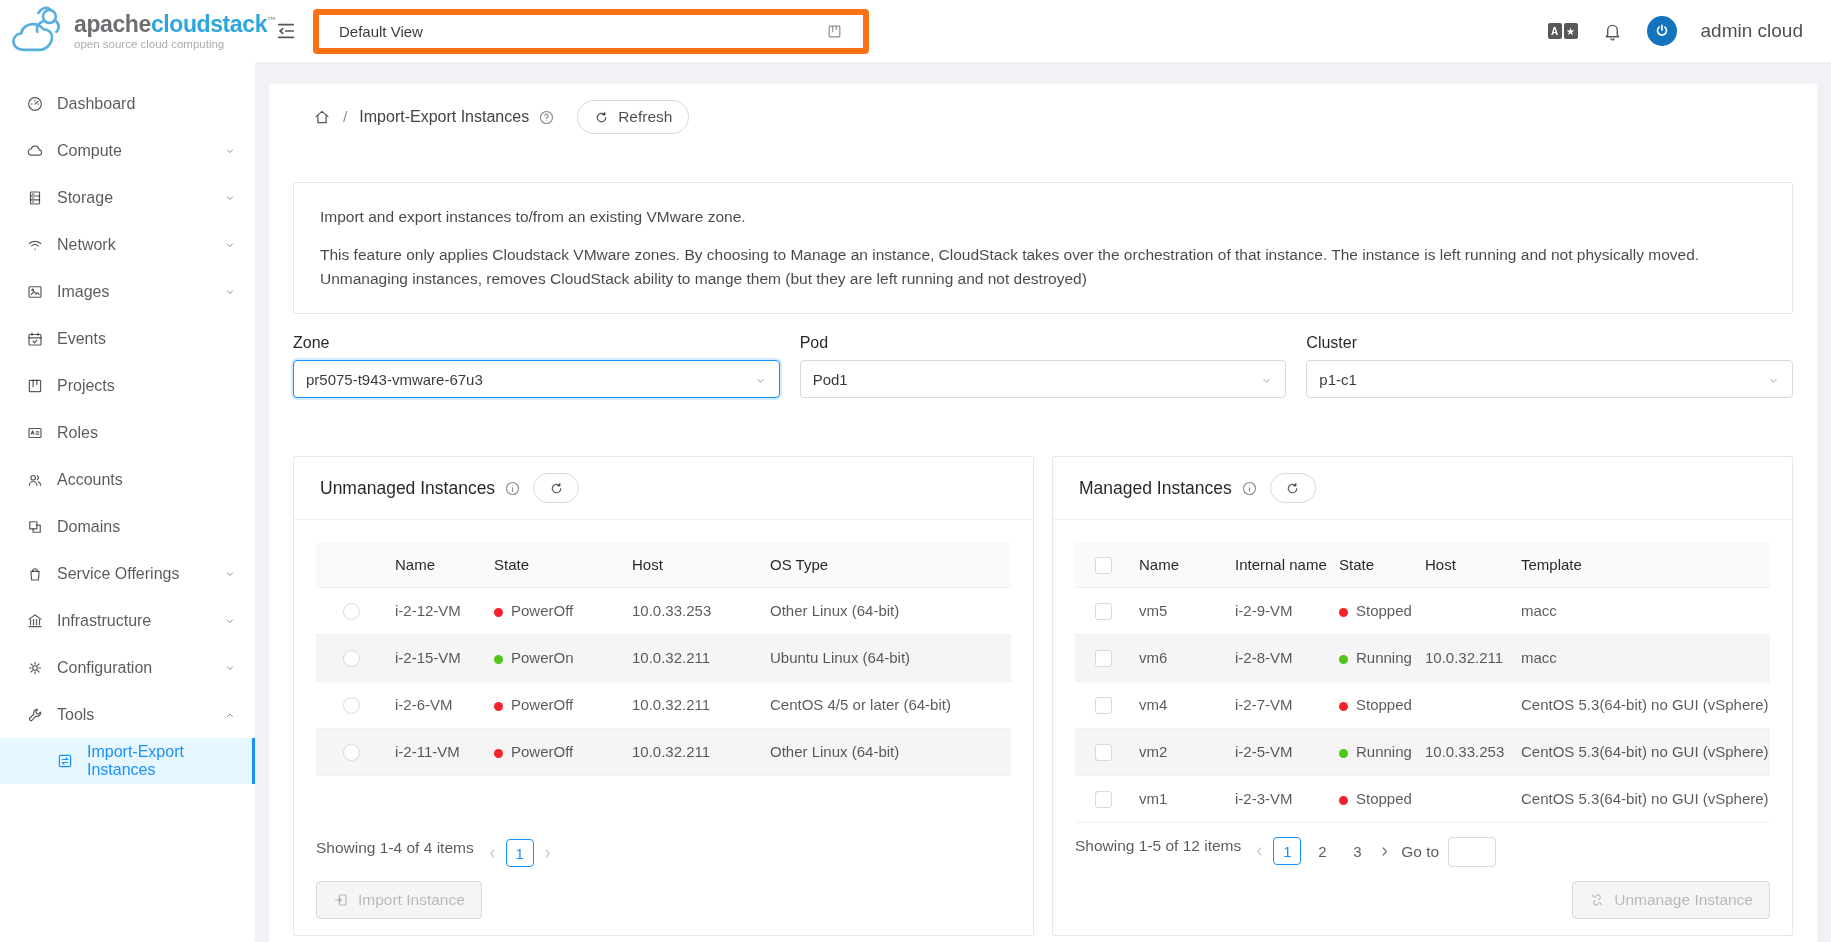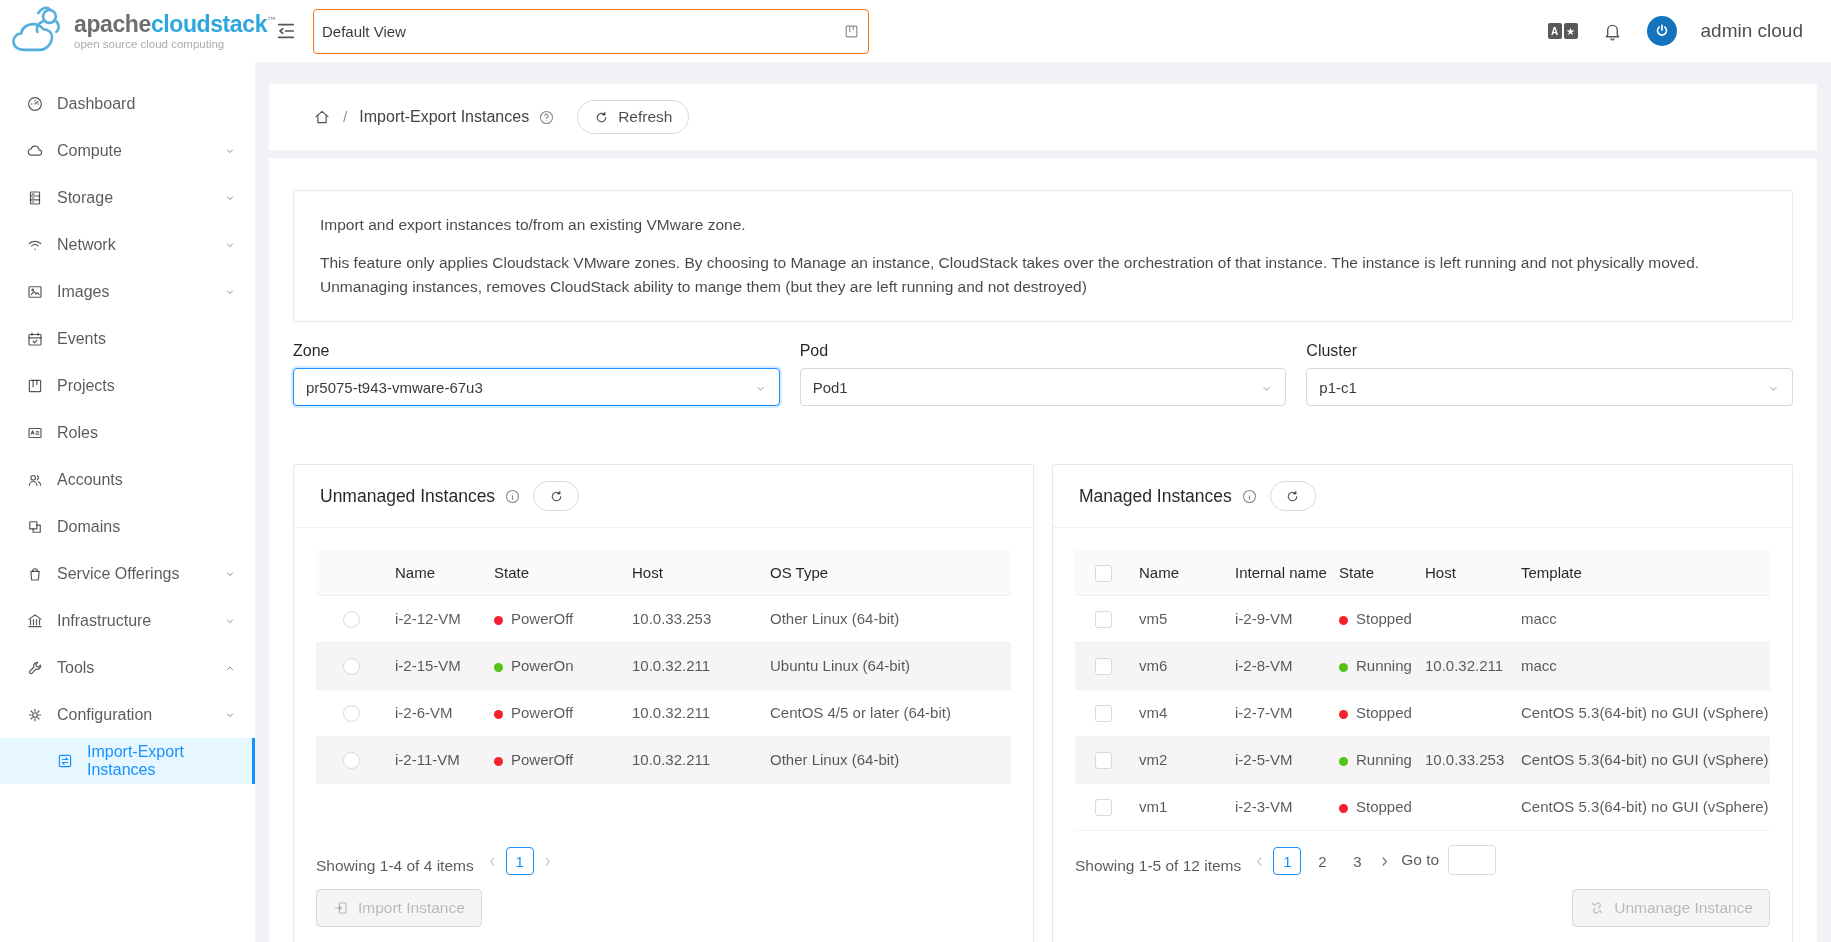--- a/index.html
+++ b/index.html
@@ -11,22 +11,22 @@
   header { height:62px; flex:0 0 62px; background:#fff; display:flex; align-items:stretch; }
   .hdr-left { width:255px; flex:0 0 255px; display:flex; align-items:center; padding-left:10px; }
   .mascot svg { display:block; }
   .logo-text { margin-left:4px; line-height:1.05; }
   .brand { font-size:23px; font-weight:bold; letter-spacing:-0.4px; white-space:nowrap; }
   .brand .b1 { color:#6d6e71; } .brand .b2 { color:#2ba6de; }
   .brand sup { font-size:9px; color:#9a9a9a; }
   .tagline { font-size:11.5px; color:#a9abad; margin-top:1px; }
   .hdr-main { flex:1; display:flex; align-items:center; padding:0 28px 0 20px; }
   .fold { width:22px; height:22px; color:#565656; margin-right:16px; cursor:pointer; }
-  .view-select { width:556px; height:45px; border:1px solid #f97316; border-radius:4px; background:#fff;
-    display:flex; align-items:center; justify-content:space-between; padding:0 8px; font-size:15px; color:rgba(0,0,0,.78); cursor:pointer; }
+  .view-select { width:556px; height:45px; border:6px solid #f97316; border-radius:4px; background:#fff;
+    display:flex; align-items:center; justify-content:space-between; padding:0 20px; font-size:15px; color:rgba(0,0,0,.78); cursor:pointer; }
   .view-select .pbx { width:17px; height:17px; color:#8c8c8c; }
   .hdr-right { margin-left:auto; display:flex; align-items:center; gap:24px; }
   .translate { display:inline-flex; gap:2px; cursor:pointer; }
   .tbox { width:14px; height:16px; background:#595959; color:#fff; font-size:10px; font-weight:bold;
     display:inline-flex; align-items:center; justify-content:center; border-radius:2px; }
   .bell { width:21px; height:21px; color:#595959; cursor:pointer; }
   .avatar { width:30px; height:30px; border-radius:50%; background:#1374bd; display:inline-flex;
     align-items:center; justify-content:center; cursor:pointer; }
   .avatar svg { width:18px; height:18px; }
   .uname { font-size:19px; color:rgba(0,0,0,.7); cursor:pointer; }
@@ -52,21 +52,21 @@
   .crumb-home svg { width:100%; height:100%; }
   .crumb-sep { margin:0 12px; color:rgba(0,0,0,.45); }
   .crumb-title { font-size:16px; color:#434343; }
   .q-ic { width:17px; height:17px; color:#8c8c8c; margin-left:9px; cursor:pointer; }
   .q-ic svg { width:100%; height:100%; }
   .refresh-btn { margin-left:22px; height:34px; border:1px solid #d9d9d9; border-radius:17px; background:#fff;
     display:inline-flex; align-items:center; gap:9px; padding:0 16px; font-size:15.5px; color:rgba(0,0,0,.7); cursor:pointer; }
   .refresh-btn .ric { width:15px; height:15px; } .refresh-btn .ric svg{ width:100%; height:100%; }
 
   
-  .card { background:#fff; margin-top:8px; flex:1; padding:32px 24px 0; min-height:0; }
+  .card { background:#fff; flex:1; padding:32px 24px 0; min-height:0; }
   .intro { border:1px solid #e9e9e9; border-radius:2px; padding:22px 26px; line-height:1.55; color:rgba(0,0,0,.72); }
   .intro p { margin:0; } .intro p + p { margin-top:14px; }
 
   .filters { display:flex; gap:20px; margin-top:20px; }
   .filter { flex:1; }
   .filter label { display:block; font-size:16px; color:rgba(0,0,0,.85); margin-bottom:8px; }
   .select { height:38px; border:1px solid #d9d9d9; border-radius:4px; background:#fff; display:flex;
     align-items:center; justify-content:space-between; padding:0 12px; font-size:15px; color:rgba(0,0,0,.78); cursor:pointer;gap:48px; }
   .select .arr { width:13px; height:13px; color:#bfbfbf; } .select .arr svg { width:100%; height:100%; }
   .select.focused { border-color:#1890ff; box-shadow:0 0 0 2px rgba(24,144,255,.18); }
@@ -86,21 +86,21 @@
   thead th { background:#fafafa; height:45px; text-align:left; font-weight:500; color:rgba(0,0,0,.85);
     padding:0 8px; border-bottom:1px solid #f0f0f0; white-space:nowrap; }
   tbody td { height:47px; padding:0 8px; color:rgba(0,0,0,.65); border-bottom:1px solid #f0f0f0;
     white-space:nowrap; overflow:hidden; }
   tbody tr:nth-child(even) { background:#f5f5f5; }
   th.selc, td.selc { text-align:center; padding:0; }
   .radio { width:17px; height:17px; border:1px solid #d9d9d9; border-radius:50%; display:inline-block; background:#fff; vertical-align:middle; cursor:pointer; }
   .cb { width:17px; height:17px; border:1px solid #d9d9d9; border-radius:3px; display:inline-block; background:#fff; vertical-align:middle; cursor:pointer; }
   .dot { display:inline-block; width:9px; height:9px; border-radius:50%; margin-right:8px; vertical-align:-0.5px; }
 
-  .panel-ft { margin-top:auto; display:flex; align-items:flex-end; padding:0 22px; margin-bottom:14px; font-size:15.5px; color:rgba(0,0,0,.65); }
+  .panel-ft { margin-top:auto; display:flex; align-items:flex-start; padding:0 22px; margin-bottom:14px; font-size:15.5px; color:rgba(0,0,0,.65); }
   .pager { display:inline-flex; align-items:center; gap:7px; margin-left:12px; }
   .pg { min-width:28px; height:28px; border-radius:4px; display:inline-flex; align-items:center; justify-content:center;
     font-size:15px; color:rgba(0,0,0,.65); cursor:pointer; background:#fff; }
   .pg.active { border:1px solid #1890ff; color:#1890ff; }
   .pgnav { width:13px; height:13px; display:inline-flex; color:rgba(0,0,0,.55); cursor:pointer; }
   .pgnav svg { width:100%; height:100%; }
   .pgnav.disabled { color:rgba(0,0,0,.22); cursor:default; }
   .goto { display:inline-flex; align-items:center; gap:9px; margin-left:10px; }
   .goto input { width:48px; height:30px; border:1px solid #d9d9d9; border-radius:4px; outline:none; padding:0 6px; font:inherit; }
 
@@ -312,41 +312,41 @@
             <span class="lbl">Infrastructure</span>
             <span class="chev">
               <svg viewBox="0 0 24 24" fill="none" stroke="currentColor" stroke-width="2" stroke-linecap="round" stroke-linejoin="round">
                 <path d="M7 10l5 5 5-5"></path>
               </svg>
             </span>
           </li>
           <li class="mi">
             <span class="ic">
               <svg viewBox="0 0 24 24" fill="none" stroke="currentColor" stroke-width="1.6" stroke-linecap="round" stroke-linejoin="round">
-                <path d="M15.5 4.5a4.5 4.5 0 0 0-4.9 6.2L5 16.3a2 2 0 0 0 2.8 2.8l5.6-5.6a4.5 4.5 0 0 0 6-5.4l-2.9 2.9-2.4-1-.9-2.4z"></path>
-              </svg>
-            </span>
-            <span class="lbl">Tools</span>
-            <span class="chev">
-              <svg viewBox="0 0 24 24" fill="none" stroke="currentColor" stroke-width="2" stroke-linecap="round" stroke-linejoin="round">
-                <path d="M7 15l5-5 5 5"></path>
-              </svg>
-            </span>
-          </li>
-          <li class="mi">
-            <span class="ic">
-              <svg viewBox="0 0 24 24" fill="none" stroke="currentColor" stroke-width="1.6" stroke-linecap="round" stroke-linejoin="round">
                 <circle cx="12" cy="12" r="3"></circle>
                 <path d="M12 4.5V7M12 17v2.5M4.5 12H7M17 12h2.5M6.7 6.7l1.8 1.8M15.5 15.5l1.8 1.8M17.3 6.7l-1.8 1.8M8.5 15.5l-1.8 1.8"></path>
               </svg>
             </span>
             <span class="lbl">Configuration</span>
             <span class="chev">
               <svg viewBox="0 0 24 24" fill="none" stroke="currentColor" stroke-width="2" stroke-linecap="round" stroke-linejoin="round">
                 <path d="M7 10l5 5 5-5"></path>
+              </svg>
+            </span>
+          </li>
+          <li class="mi">
+            <span class="ic">
+              <svg viewBox="0 0 24 24" fill="none" stroke="currentColor" stroke-width="1.6" stroke-linecap="round" stroke-linejoin="round">
+                <path d="M15.5 4.5a4.5 4.5 0 0 0-4.9 6.2L5 16.3a2 2 0 0 0 2.8 2.8l5.6-5.6a4.5 4.5 0 0 0 6-5.4l-2.9 2.9-2.4-1-.9-2.4z"></path>
+              </svg>
+            </span>
+            <span class="lbl">Tools</span>
+            <span class="chev">
+              <svg viewBox="0 0 24 24" fill="none" stroke="currentColor" stroke-width="2" stroke-linecap="round" stroke-linejoin="round">
+                <path d="M7 15l5-5 5 5"></path>
               </svg>
             </span>
           </li>
           <li class="mi sub active">
             <span class="ic">
               <svg viewBox="0 0 24 24" fill="none" stroke="currentColor" stroke-width="1.6" stroke-linecap="round" stroke-linejoin="round">
                 <rect x="4.5" y="4.5" width="15" height="15" rx="2"></rect>
                 <path d="M8.5 10h7l-2-2M15.5 14h-7l2 2"></path>
               </svg>
             </span>

